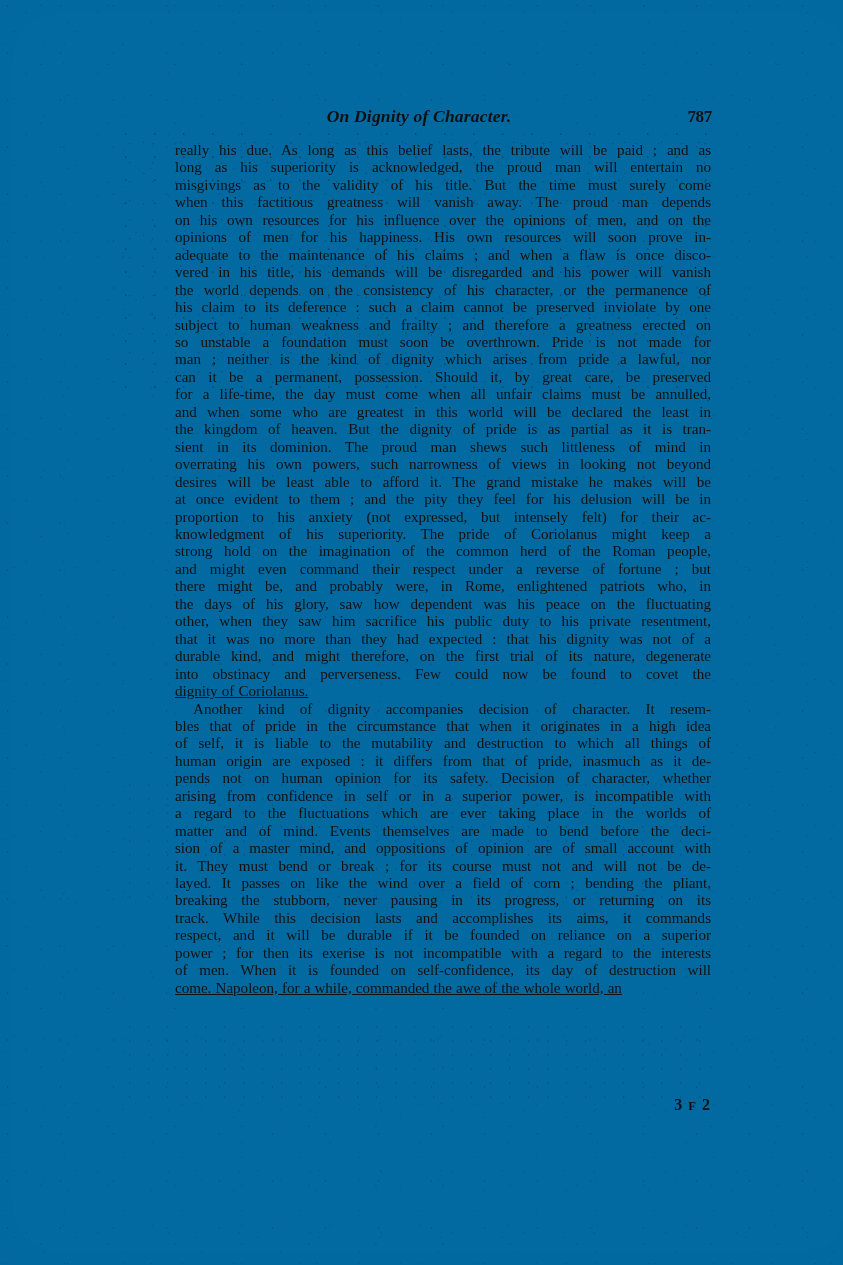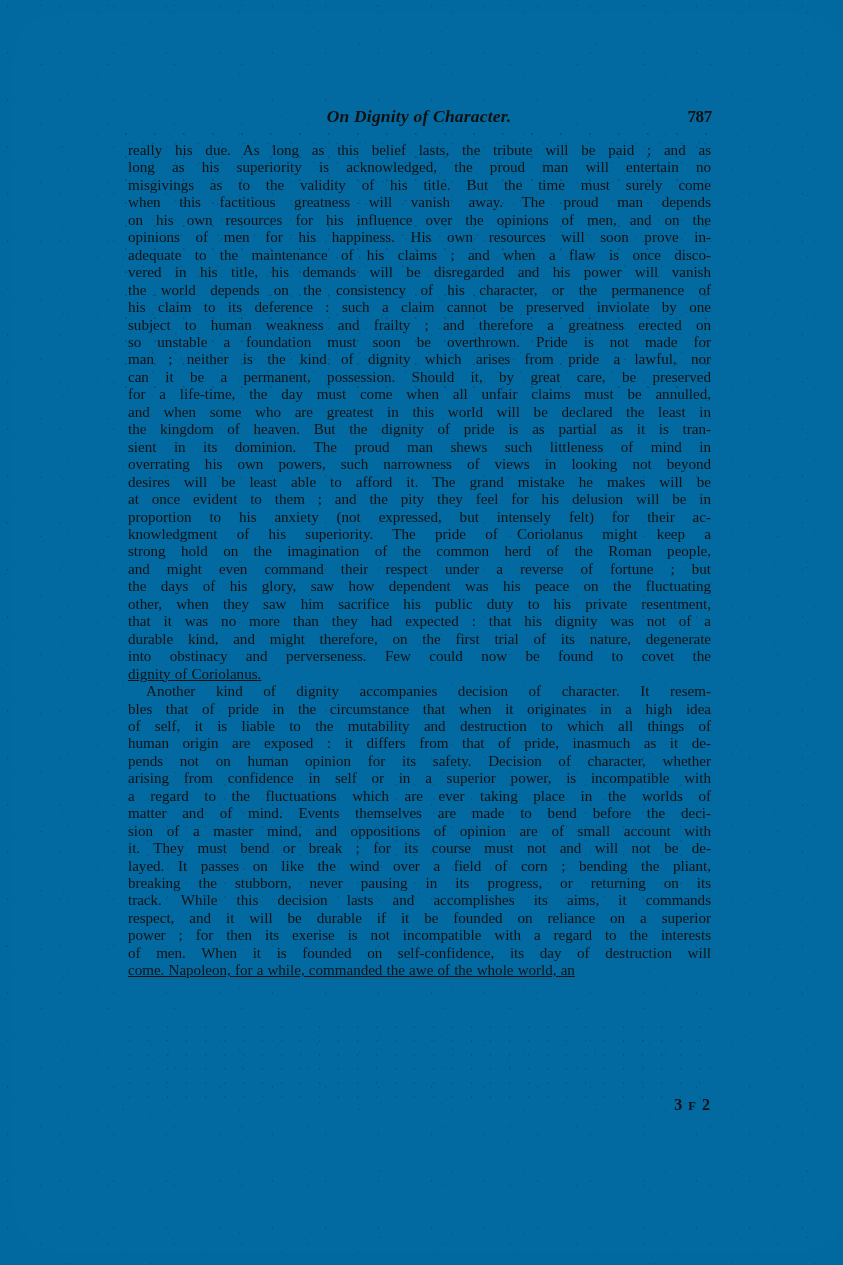--- a/index.html
+++ b/index.html
@@ -76,20 +76,21 @@
 
   .para .ln {
     display: block;
     white-space: nowrap;
   }
 
   
   .para .ln {
     text-align: justify;
     text-align-last: justify;
+    margin-left: 47px;
   }
   .para .ln.last {
     text-align-last: left;
     text-decoration: underline;
   }
 
   .para.indent .ln:first-child {
     text-indent: 0;
   }
 
@@ -191,20 +192,21 @@
         <span class="ln">and when some who are greatest in this world will be declared the least in</span>
         <span class="ln">the kingdom of heaven.   But the dignity of pride is as partial as it is tran-</span>
         <span class="ln">sient in its dominion.   The proud man shews such littleness of mind in</span>
         <span class="ln">overrating his own powers, such narrowness of views in looking not beyond</span>
         <span class="ln">desires will be least able to afford it.   The grand mistake he makes will be</span>
         <span class="ln">at once evident to them ; and the pity they feel for his delusion will be in</span>
         <span class="ln">proportion to his anxiety (not expressed, but intensely felt) for their ac-</span>
         <span class="ln">knowledgment of his superiority.   The pride of Coriolanus might keep a</span>
         <span class="ln">strong hold on the imagination of the common herd of the Roman people,</span>
         <span class="ln">and might even command their respect under a reverse of fortune ; but</span>
+        <span class="ln">there might be, and probably were, in Rome, enlightened patriots who, in</span>
         <span class="ln">the days of his glory, saw how dependent was his peace on the fluctuating</span>
         <span class="ln">other, when they saw him sacrifice his public duty to his private resentment,</span>
         <span class="ln">that it was no more than they had expected : that his dignity was not of a</span>
         <span class="ln">durable kind, and might therefore, on the first trial of its nature, degenerate</span>
         <span class="ln">into obstinacy and perverseness.   Few could now be found to covet the</span>
         <span class="ln last">dignity of Coriolanus.</span>
       </p>
       <p class="para indent">
         <span class="ln"><span class="indent-space"></span>Another kind of dignity accompanies decision of character.   It resem-</span>
         <span class="ln">bles that of pride in the circumstance that when it originates in a high idea</span>

